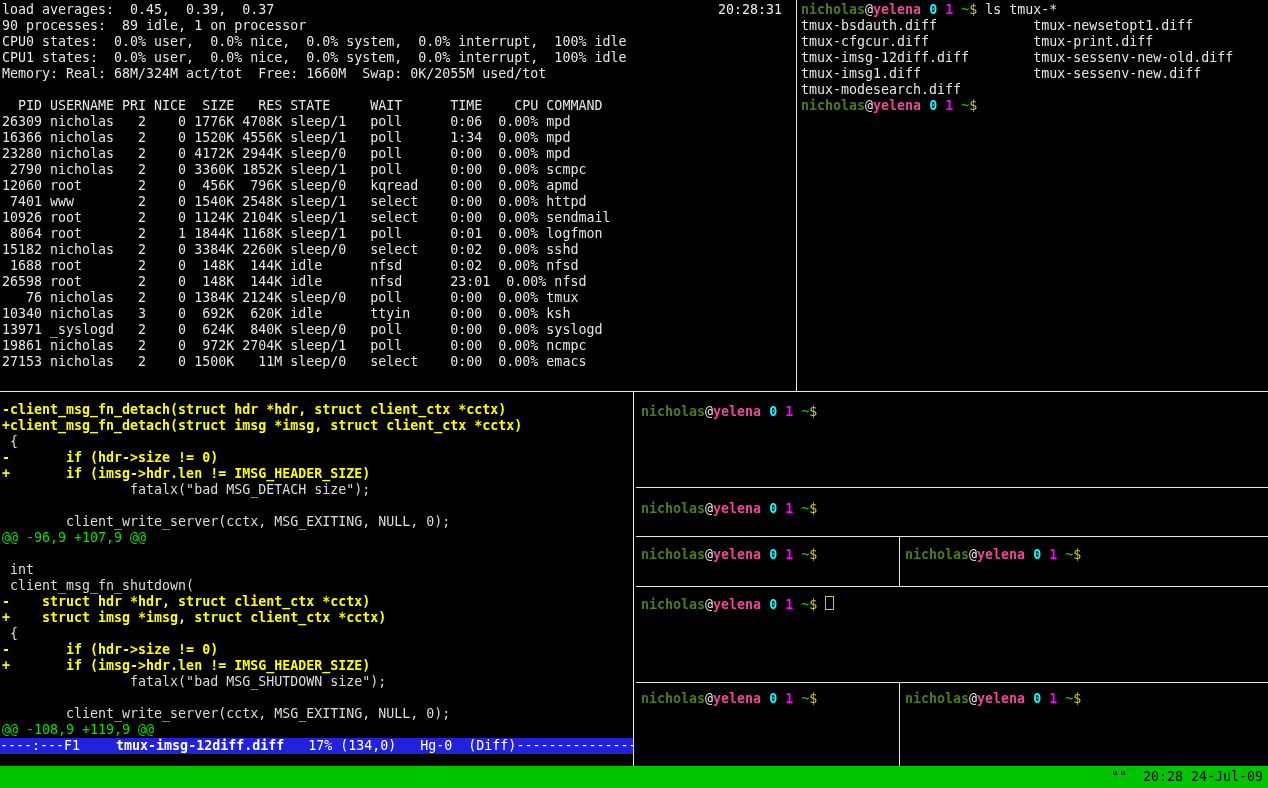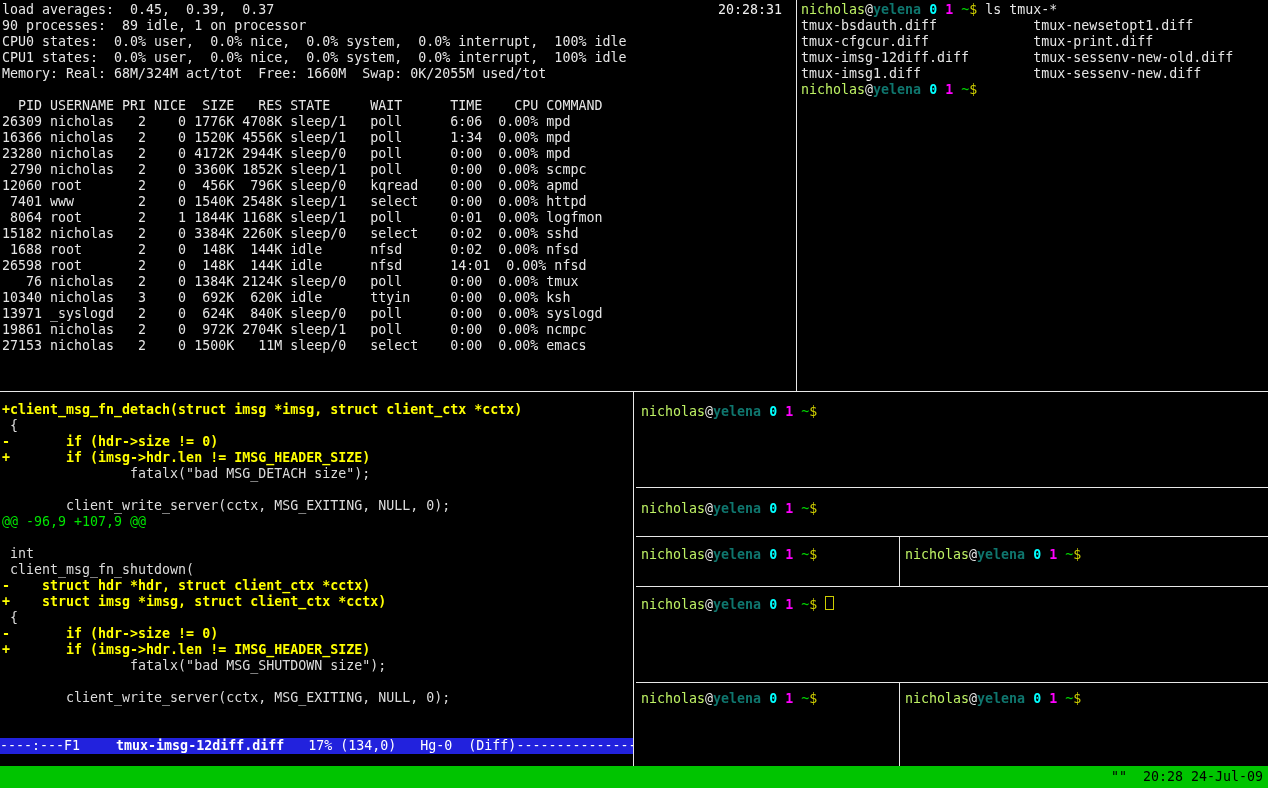--- a/index.html
+++ b/index.html
@@ -23,23 +23,23 @@
   #b-top-v{left:796px;top:0;width:1px;height:391px;}
   #b-mid-h{left:0;top:391px;width:1268px;height:1px;}
   #b-bot-v{left:633px;top:392px;width:1px;height:374px;}
   #b-r1{left:636px;top:487px;width:632px;height:1px;}
   #b-r2{left:636px;top:536px;width:632px;height:1px;}
   #b-r3{left:636px;top:586px;width:632px;height:1px;}
   #b-r4{left:636px;top:682px;width:632px;height:1px;}
   #b-rv1{left:899px;top:537px;width:1px;height:49px;}
   #b-rv2{left:899px;top:683px;width:1px;height:83px;}
   
-  .p-user{color:#bef264;font-weight:normal;}
+  .p-user{color:#4d7c0f;font-weight:bold;}
   .p-at{color:#e6e6e6;}
-  .p-host{color:#0f766e;font-weight:bold;}
+  .p-host{color:#ec4899;font-weight:bold;}
   .p-cyan{color:#00ffff;font-weight:bold;}
   .p-mag{color:#ff00ff;font-weight:bold;}
   .p-green{color:#00d200;}
   .p-dollar{color:#cdcd00;}
   .cmd{color:#e6e6e6;}
   .clock{position:absolute;left:716px;top:0;color:#f0f0f0;}
   .d-removed,.d-added{color:#ffff00;font-weight:bold;}
   .d-context{color:#dcdcdc;}
   .d-hunk{color:#00e600;font-weight:normal;}
   .cursor{display:inline-block;width:7px;height:12px;border:1px solid #cdcd00;margin-left:8px;vertical-align:-1px;}
@@ -61,70 +61,74 @@
     <div>
         <div class="ln">load averages:  0.45,  0.39,  0.37</div>
         <div class="ln">90 processes:  89 idle, 1 on processor</div>
         <div class="ln">CPU0 states:  0.0% user,  0.0% nice,  0.0% system,  0.0% interrupt,  100% idle</div>
         <div class="ln">CPU1 states:  0.0% user,  0.0% nice,  0.0% system,  0.0% interrupt,  100% idle</div>
         <div class="ln">Memory: Real: 68M/324M act/tot  Free: 1660M  Swap: 0K/2055M used/tot</div>
       </div>
     <div class="ln"> </div>
     <div>
         <div class="ln">  PID USERNAME PRI NICE  SIZE   RES STATE     WAIT      TIME    CPU COMMAND</div>
-        <div class="ln">26309 nicholas   2    0 1776K 4708K sleep/1   poll      6:06  0.00% mpd</div>
+        <div class="ln">26309 nicholas   2    0 1776K 4708K sleep/1   poll      0:06  0.00% mpd</div>
         <div class="ln">16366 nicholas   2    0 1520K 4556K sleep/1   poll      1:34  0.00% mpd</div>
         <div class="ln">23280 nicholas   2    0 4172K 2944K sleep/0   poll      0:00  0.00% mpd</div>
         <div class="ln"> 2790 nicholas   2    0 3360K 1852K sleep/1   poll      0:00  0.00% scmpc</div>
         <div class="ln">12060 root       2    0  456K  796K sleep/0   kqread    0:00  0.00% apmd</div>
         <div class="ln"> 7401 www        2    0 1540K 2548K sleep/1   select    0:00  0.00% httpd</div>
+        <div class="ln">10926 root       2    0 1124K 2104K sleep/1   select    0:00  0.00% sendmail</div>
         <div class="ln"> 8064 root       2    1 1844K 1168K sleep/1   poll      0:01  0.00% logfmon</div>
         <div class="ln">15182 nicholas   2    0 3384K 2260K sleep/0   select    0:02  0.00% sshd</div>
         <div class="ln"> 1688 root       2    0  148K  144K idle      nfsd      0:02  0.00% nfsd</div>
-        <div class="ln">26598 root       2    0  148K  144K idle      nfsd      14:01  0.00% nfsd</div>
+        <div class="ln">26598 root       2    0  148K  144K idle      nfsd      23:01  0.00% nfsd</div>
         <div class="ln">   76 nicholas   2    0 1384K 2124K sleep/0   poll      0:00  0.00% tmux</div>
         <div class="ln">10340 nicholas   3    0  692K  620K idle      ttyin     0:00  0.00% ksh</div>
         <div class="ln">13971 _syslogd   2    0  624K  840K sleep/0   poll      0:00  0.00% syslogd</div>
         <div class="ln">19861 nicholas   2    0  972K 2704K sleep/1   poll      0:00  0.00% ncmpc</div>
         <div class="ln">27153 nicholas   2    0 1500K   11M sleep/0   select    0:00  0.00% emacs</div>
       </div>
   </div>
 
   <div class="pane" id="pane-ls">
     <div class="ln"><span class="p-user">nicholas</span><span class="p-at">@</span><span class="p-host">yelena</span><span> </span><span class="p-cyan">0</span><span> </span><span class="p-mag">1</span><span> </span><span class="p-green">~</span><span class="p-dollar">$</span><span class="cmd"> ls tmux-*</span></div>
     <div>
         <div class="ln">tmux-bsdauth.diff            tmux-newsetopt1.diff</div>
         <div class="ln">tmux-cfgcur.diff             tmux-print.diff</div>
         <div class="ln">tmux-imsg-12diff.diff        tmux-sessenv-new-old.diff</div>
         <div class="ln">tmux-imsg1.diff              tmux-sessenv-new.diff</div>
+        <div class="ln">tmux-modesearch.diff</div>
       </div>
     <div class="ln"><span class="p-user">nicholas</span><span class="p-at">@</span><span class="p-host">yelena</span><span> </span><span class="p-cyan">0</span><span> </span><span class="p-mag">1</span><span> </span><span class="p-green">~</span><span class="p-dollar">$</span></div>
   </div>
 
   <div class="pane" id="pane-diff">
     <div>
+        <div class="ln d-removed">-client_msg_fn_detach(struct hdr *hdr, struct client_ctx *cctx)</div>
         <div class="ln d-added">+client_msg_fn_detach(struct imsg *imsg, struct client_ctx *cctx)</div>
         <div class="ln d-context"> {</div>
         <div class="ln d-removed">-       if (hdr-&gt;size != 0)</div>
         <div class="ln d-added">+       if (imsg-&gt;hdr.len != IMSG_HEADER_SIZE)</div>
         <div class="ln d-context">                fatalx("bad MSG_DETACH size");</div>
         <div class="ln d-context"> </div>
         <div class="ln d-context">        client_write_server(cctx, MSG_EXITING, NULL, 0);</div>
         <div class="ln d-hunk">@@ -96,9 +107,9 @@</div>
         <div class="ln d-context"> </div>
         <div class="ln d-context"> int</div>
         <div class="ln d-context"> client_msg_fn_shutdown(</div>
         <div class="ln d-removed">-    struct hdr *hdr, struct client_ctx *cctx)</div>
         <div class="ln d-added">+    struct imsg *imsg, struct client_ctx *cctx)</div>
         <div class="ln d-context"> {</div>
         <div class="ln d-removed">-       if (hdr-&gt;size != 0)</div>
         <div class="ln d-added">+       if (imsg-&gt;hdr.len != IMSG_HEADER_SIZE)</div>
         <div class="ln d-context">                fatalx("bad MSG_SHUTDOWN size");</div>
         <div class="ln d-context"> </div>
         <div class="ln d-context">        client_write_server(cctx, MSG_EXITING, NULL, 0);</div>
+        <div class="ln d-hunk">@@ -108,9 +119,9 @@</div>
       </div>
   </div>
   <div id="modeline"><span>----:---F1  </span><span class="fname">tmux-imsg-12diff.diff</span><span>   17% (134,0)   Hg-0  (Diff)</span><span>------------------------------</span></div>
 
   <div class="pane" id="pane-sh1">
     <div class="ln"><span class="p-user">nicholas</span><span class="p-at">@</span><span class="p-host">yelena</span><span> </span><span class="p-cyan">0</span><span> </span><span class="p-mag">1</span><span> </span><span class="p-green">~</span><span class="p-dollar">$</span></div>
   </div>
   <div class="pane" id="pane-sh2">
     <div class="ln"><span class="p-user">nicholas</span><span class="p-at">@</span><span class="p-host">yelena</span><span> </span><span class="p-cyan">0</span><span> </span><span class="p-mag">1</span><span> </span><span class="p-green">~</span><span class="p-dollar">$</span></div>
   </div>

